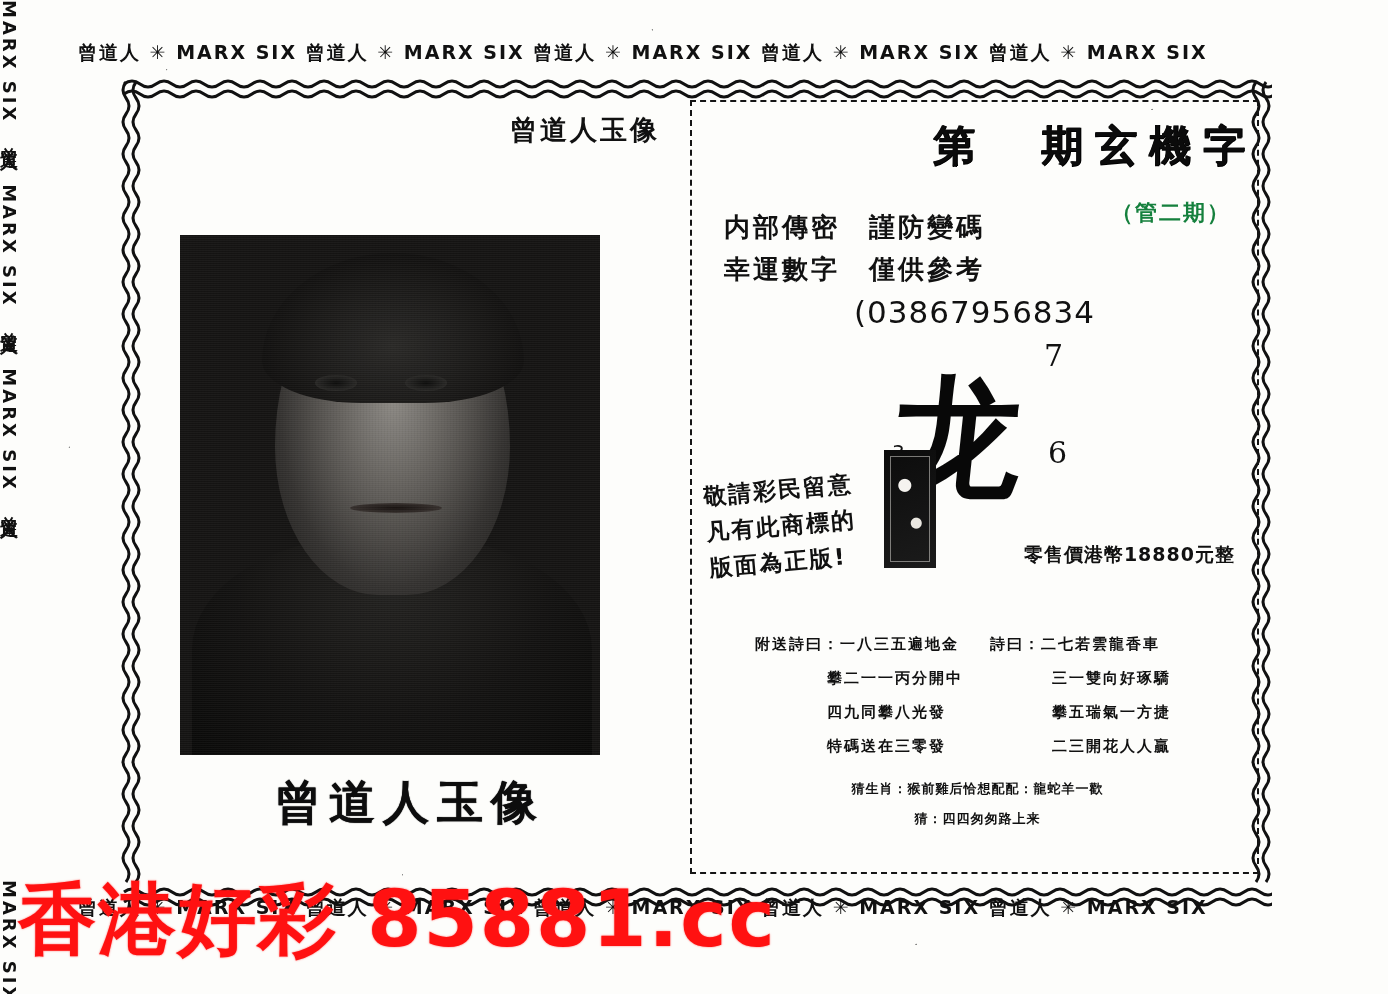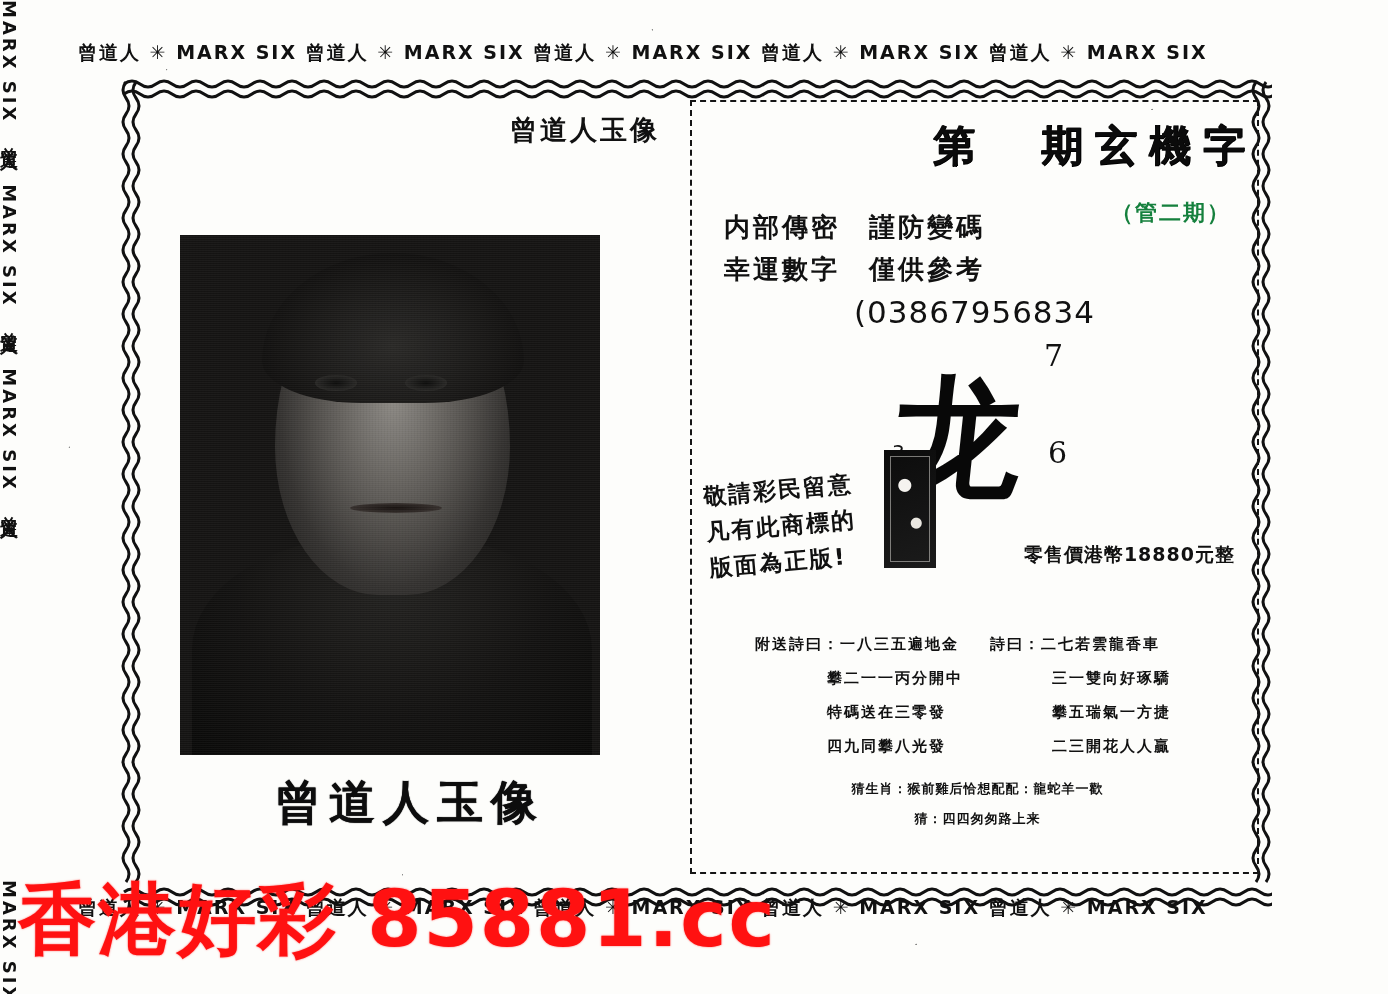--- a/index.html
+++ b/index.html
@@ -189,22 +189,22 @@
       <div class="cjk">凡有此商標的</div>
       <div class="cjk">版面為正版!</div>
     </div>
 
     <div class="poem-wrap">
       <div class="poem-col poem-left">
         <div class="row cjk">
           <span class="lbl">附送詩曰：</span><span>一八三五遍地金</span>
         </div>
         <div class="row ind cjk">攀二一一丙分開中</div>
+        <div class="row ind cjk">四九同攀八光發</div>
         <div class="row ind cjk">特碼送在三零發</div>
-        <div class="row ind cjk">四九同攀八光發</div>
       </div>
       <div class="poem-col poem-right">
         <div class="row cjk">
           <span class="lbl">詩曰：</span><span>二七若雲龍香車</span>
         </div>
         <div class="row ind cjk">三一雙向好琢驕</div>
         <div class="row ind cjk">攀五瑞氣一方捷</div>
         <div class="row ind cjk">二三開花人人贏</div>
       </div>
     </div>

